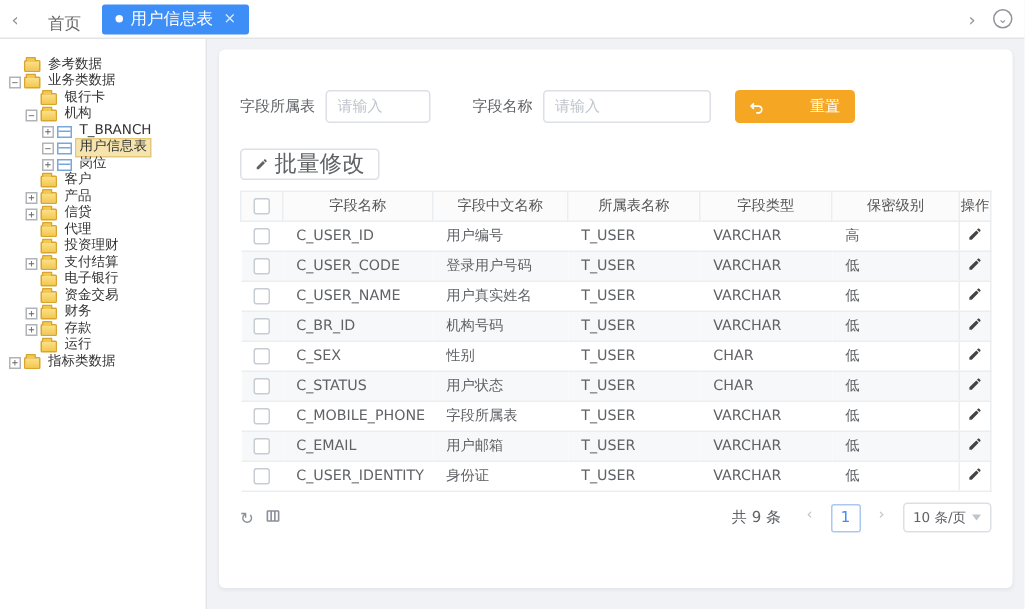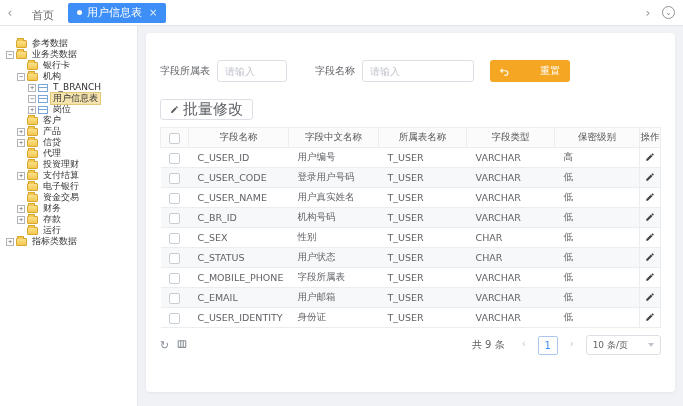--- a/index.html
+++ b/index.html
@@ -59,21 +59,21 @@
   .cbx { width: 11px; height: 11px; border: 1px solid #c8cdd4; border-radius: 2px; background: #fff; display: inline-block; vertical-align: middle; cursor: pointer; }
   .pencil { cursor: pointer; display: inline-flex; }
 
   
   .tfoot { margin-top: 7px; display: flex; align-items: center; }
   .foot-ic { color: #8a8f99; font-size: 11px; margin-right: 8px; cursor: pointer; line-height: 1; }
   .foot-spacer { flex: 1; }
   .total { color: #606266; font-size: 10px; margin-right: 10px; }
   .pg-btn { width: 18px; height: 18px; line-height: 16px; text-align: center; color: #c0c4cc; font-size: 10px; margin-right: 5px; cursor: default; }
   .pg-num { width: 20px; height: 19px; line-height: 17px; text-align: center; border: 1px solid #adc8ef; border-radius: 2px; color: #3e8ef7; font-size: 10px; margin-right: 5px; cursor: pointer; }
-  .pg-size { height: 20px; border: 1px solid #dcdfe6; border-radius: 3px; display: inline-flex; align-items: center; padding: 0 6px; color: #606266; font-size: 9px; gap: 20px; cursor: pointer; }
+  .pg-size { height: 20px; border: 1px solid #dcdfe6; border-radius: 3px; display: inline-flex; align-items: center; padding: 0 6px; color: #606266; font-size: 9px; gap: 4px; cursor: pointer; }
   .caret { width: 0; height: 0; border-left: 3px solid transparent; border-right: 3px solid transparent; border-top: 4px solid #c0c4cc; display: inline-block; }
 </style>
 </head>
 <body>
 
 <div class="tabbar">
   <span class="tab-scroll">‹</span>
   <div class="tab">首页</div>
   <div class="tab-active">
     <span class="tab-dot"></span>

